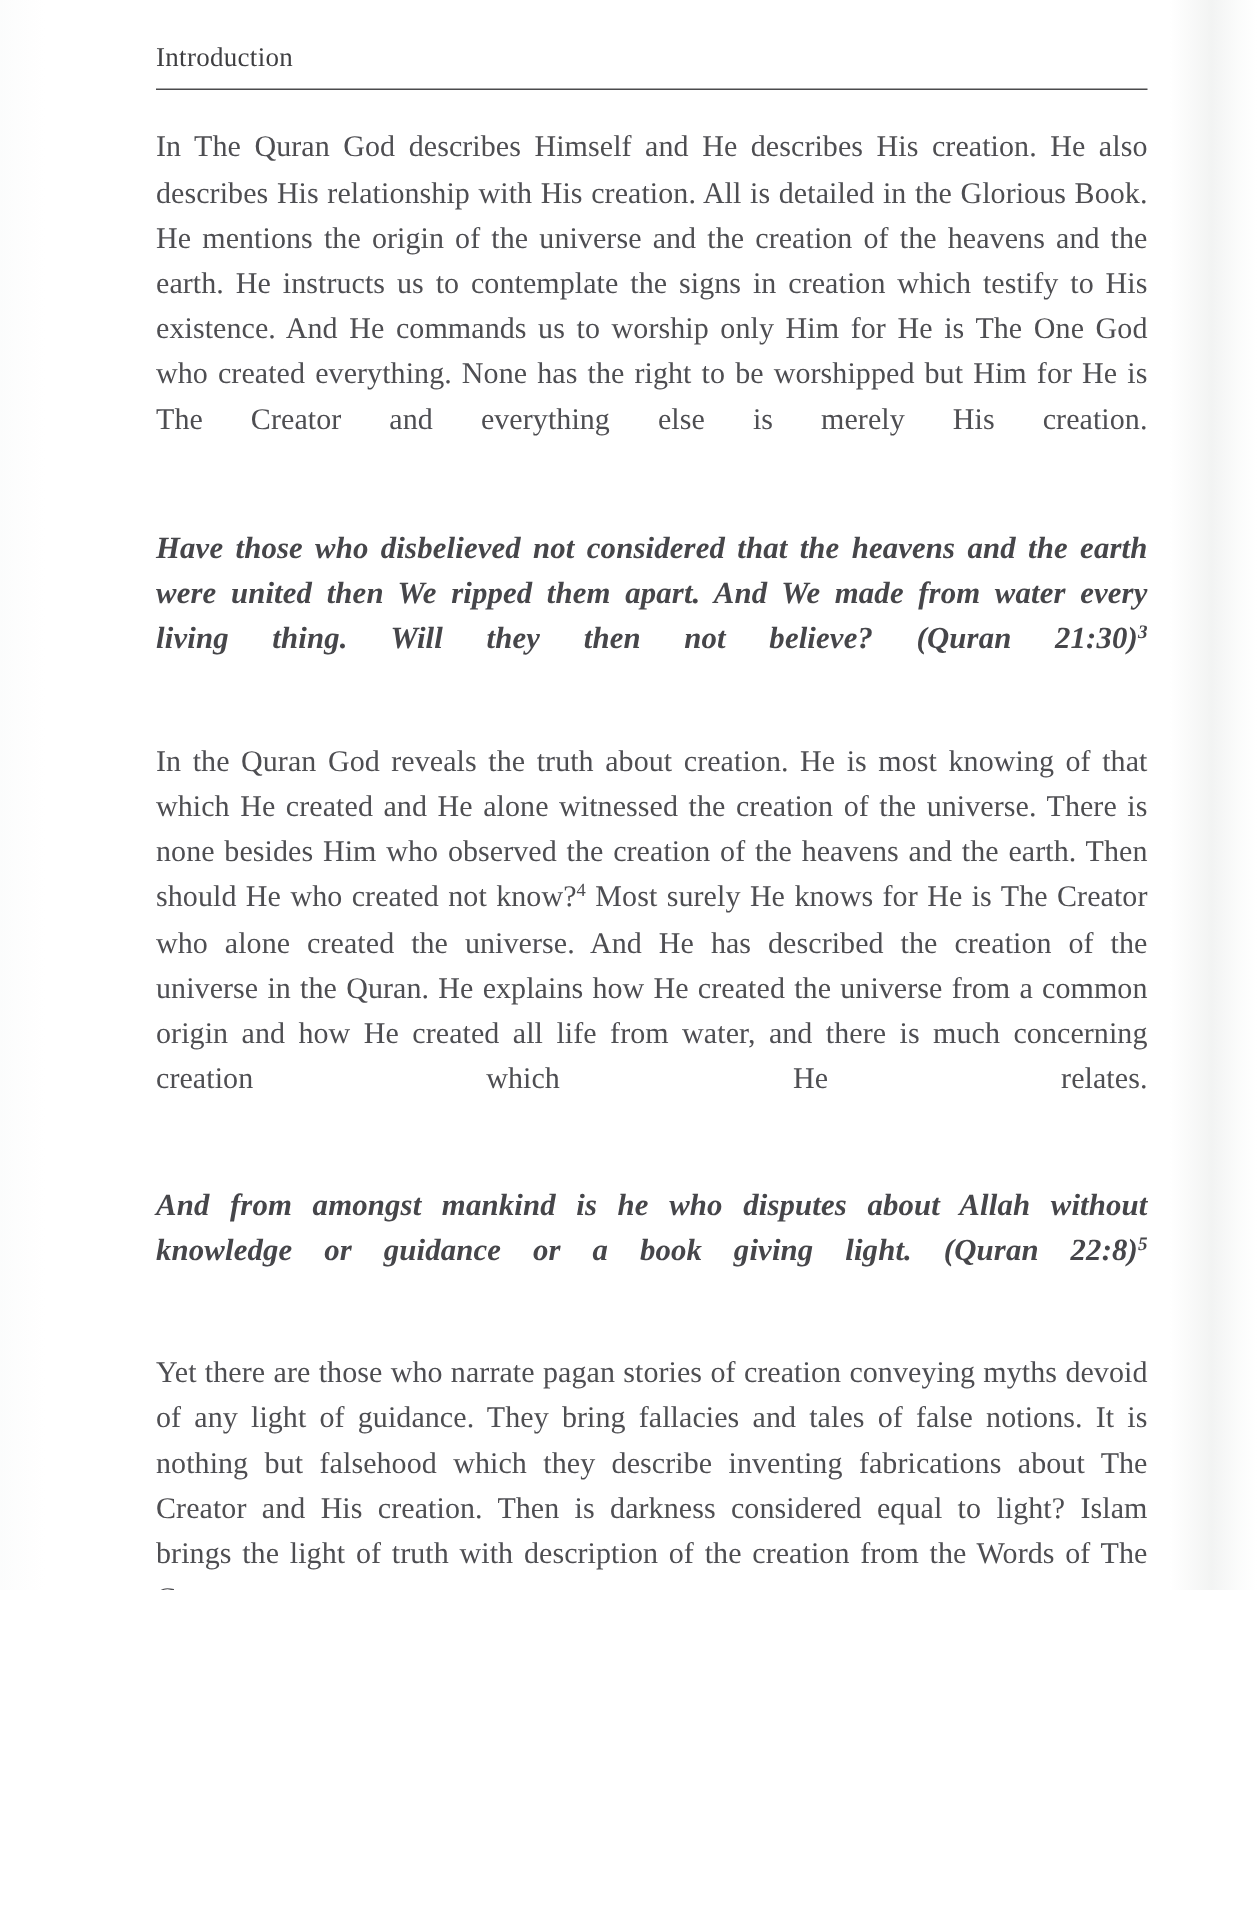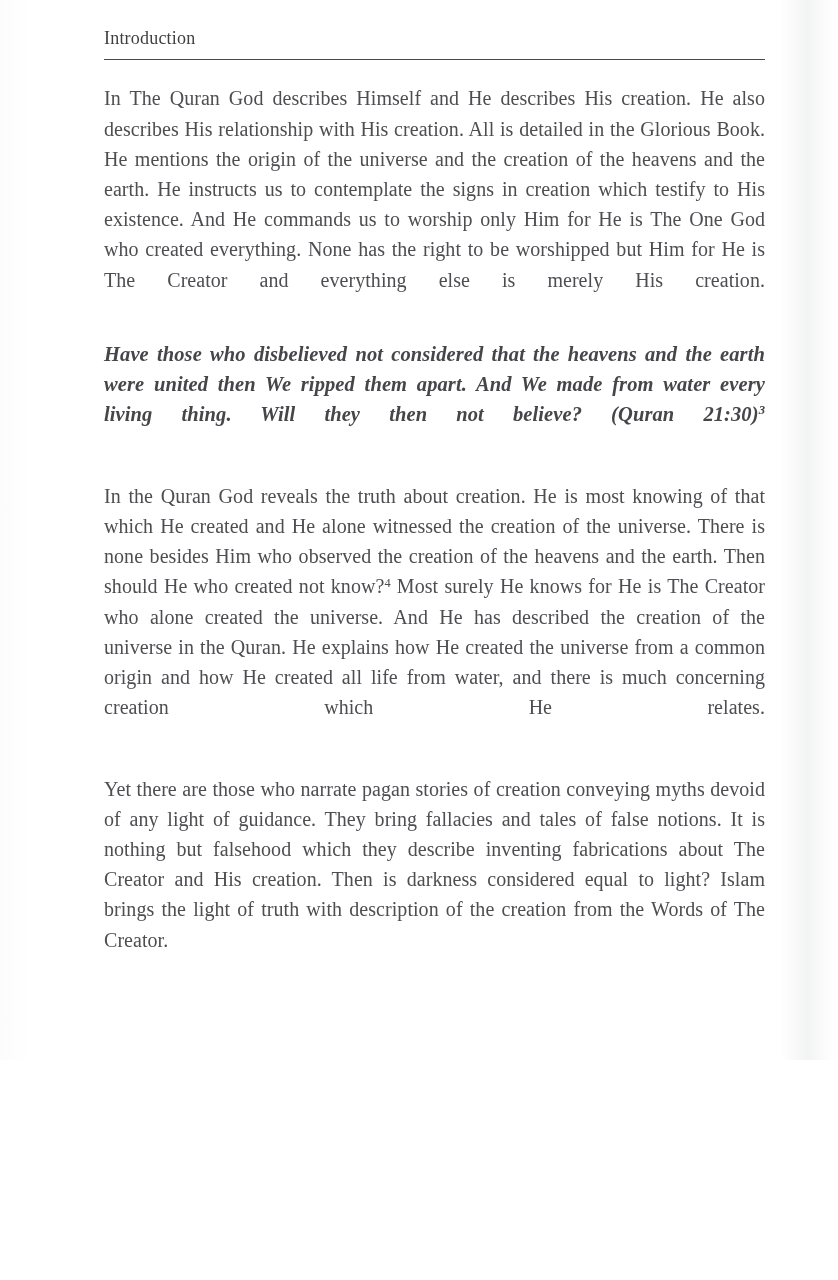--- a/index.html
+++ b/index.html
@@ -95,21 +95,21 @@
     font-size: 20.5px;
     line-height: 30.2px;
     color: #46464a;
     font-weight: bold;
     font-style: italic;
     text-align: justify;
     text-justify: inter-word;
     letter-spacing: 0.1px;
   }
 
-  .quote-para.q1 { margin-top: 14px; }
+  .quote-para.q1 { margin-top: 26px; }
   .quote-para.q2 { margin-top: 24px; }
 
   
   .body-para::after,
   .quote-para::after {
     content: "";
     display: inline-block;
     width: 100%;
   }
 
@@ -147,20 +147,21 @@
     <div class="running-head">Introduction</div>
 
     <div class="head-rule"></div>
 
     <p class="body-para first">In The Quran God describes Himself and He describes His creation. He also describes His relationship with His creation. All is detailed in the Glorious Book. He mentions the origin of the universe and the creation of the heavens and the earth. He instructs us to contemplate the signs in creation which testify to His existence. And He commands us to worship only Him for He is The One God who created everything. None has the right to be worshipped but Him for He is The Creator and everything else is merely His creation.</p>
 
     <p class="quote-para q1"><span>Have those who disbelieved not considered that the heavens and the earth were united then We ripped them apart. And We made from water every living thing. Will they then not believe? (Quran 21:30)</span><sup class="fn">3</sup></p>
 
     <p class="body-para"><span>In the Quran God reveals the truth about creation. He is most knowing of that which He created and He alone witnessed the creation of the universe. There is none besides Him who observed the creation of the heavens and the earth. Then should He who created not know?</span><sup class="fn">4</sup><span> Most surely He knows for He is The Creator who alone created the universe. And He has described the creation of the universe in the Quran. He explains how He created the universe from a common origin and how He created all life from water, and there is much concerning creation which He relates.</span></p>
 
+    <p class="quote-para q2"><span>And from amongst mankind is he who disputes about Allah without knowledge or guidance or a book giving light. (Quran 22:8)</span><sup class="fn">5</sup></p>
 
     <p class="body-para">Yet there are those who narrate pagan stories of creation conveying myths devoid of any light of guidance. They bring fallacies and tales of false notions. It is nothing but falsehood which they describe inventing fabrications about The Creator and His creation. Then is darkness considered equal to light? Islam brings the light of truth with description of the creation from the Words of The Creator.</p>
 
   </div>
 
   <div class="folio">4</div>
 
 </div>
 
 </body></html>

